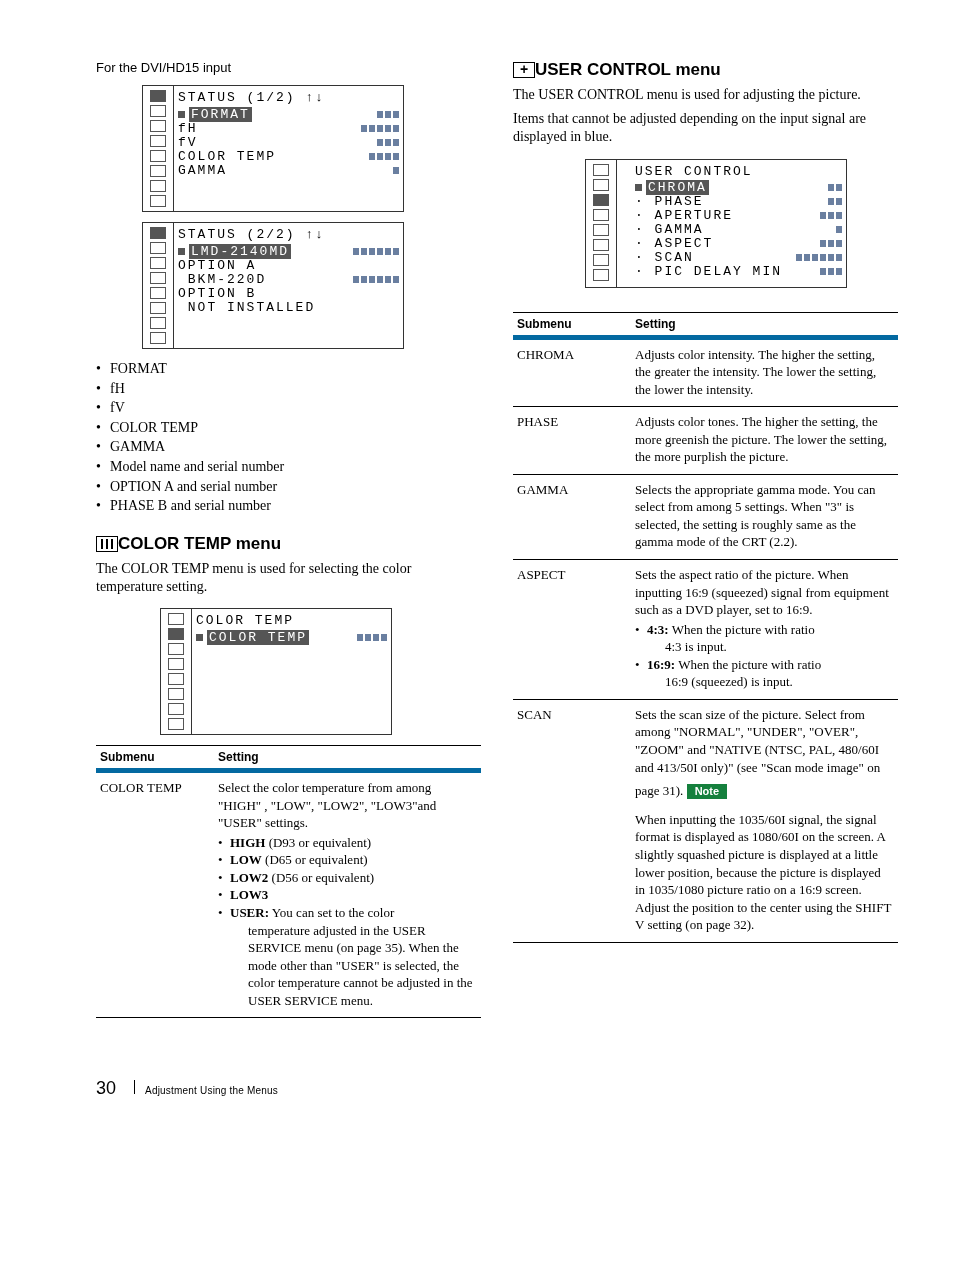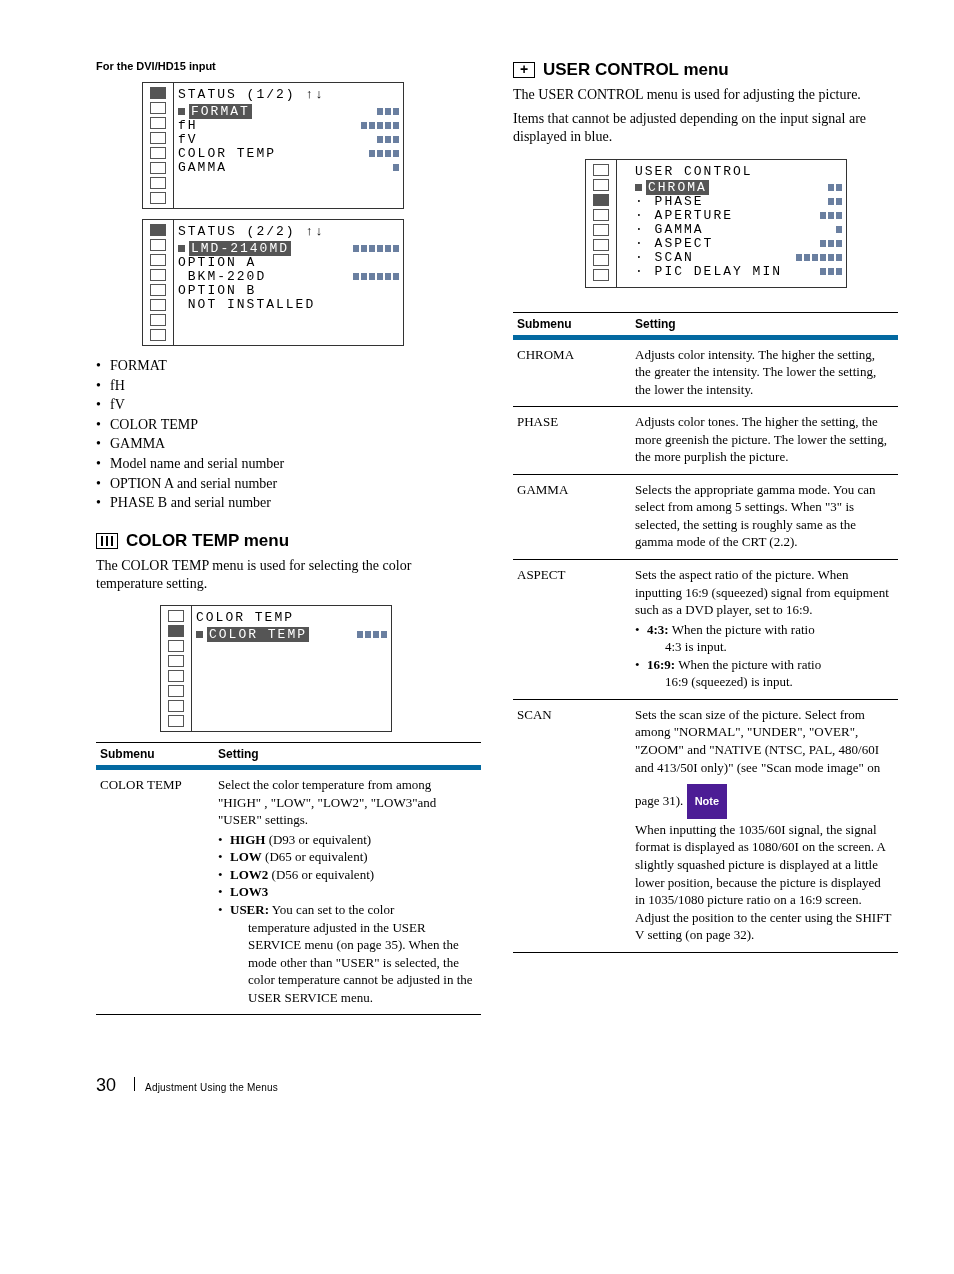--- a/index.html
+++ b/index.html
@@ -16,32 +16,32 @@
     box-sizing: border-box;
     display: flex;
     gap: 32px;
   }
   .col {
     flex: 1 1 50%;
   }
   
   .h-bold {
     font-family: Arial, Helvetica, sans-serif;
-    font-weight: bold;
-    font-size: 11px;
+    font-weight: normal;
+    font-size: 13px;
     margin: 0 0 10px 0;
   }
   .menu-heading {
     font-family: Arial, Helvetica, sans-serif;
     font-weight: bold;
     font-size: 17px;
     margin: 18px 0 6px 0;
     display: flex;
     align-items: center;
-    gap: 8px;
+    gap: 0;
   }
   .menu-icon-box {
     display: inline-block;
     width: 22px;
     height: 16px;
     border: 1px solid #000;
     position: relative;
     box-sizing: border-box;
   }
   .menu-icon-box.bars::before,
@@ -161,27 +161,27 @@
     border-bottom: 0.5px solid #000;
     font-family: "Times New Roman", serif;
     line-height: 1.35;
   }
   table.data tbody td:first-child {
     width: 110px;
     white-space: nowrap;
   }
   .note-badge {
     display: inline-block;
-    background: #4c1d95;
+    background: #15803d;
     color: #fff;
     font-family: Arial, sans-serif;
     font-weight: bold;
     font-size: 11px;
-    padding: 10px 8px;
-    margin: 8px 0 2px 0;
+    padding: 0 8px;
+    margin: 8px 0 12px 0;
   }
   .sub-bullets {
     list-style: none; padding:0; margin: 2px 0 0 0;
   }
   .sub-bullets li { position:relative; padding-left: 12px; }
   .sub-bullets li::before { content:"•"; position:absolute; left:0; }
   .indent { padding-left: 18px; display:block; }
   
   .footer {
     padding: 20px 56px 30px 96px;

